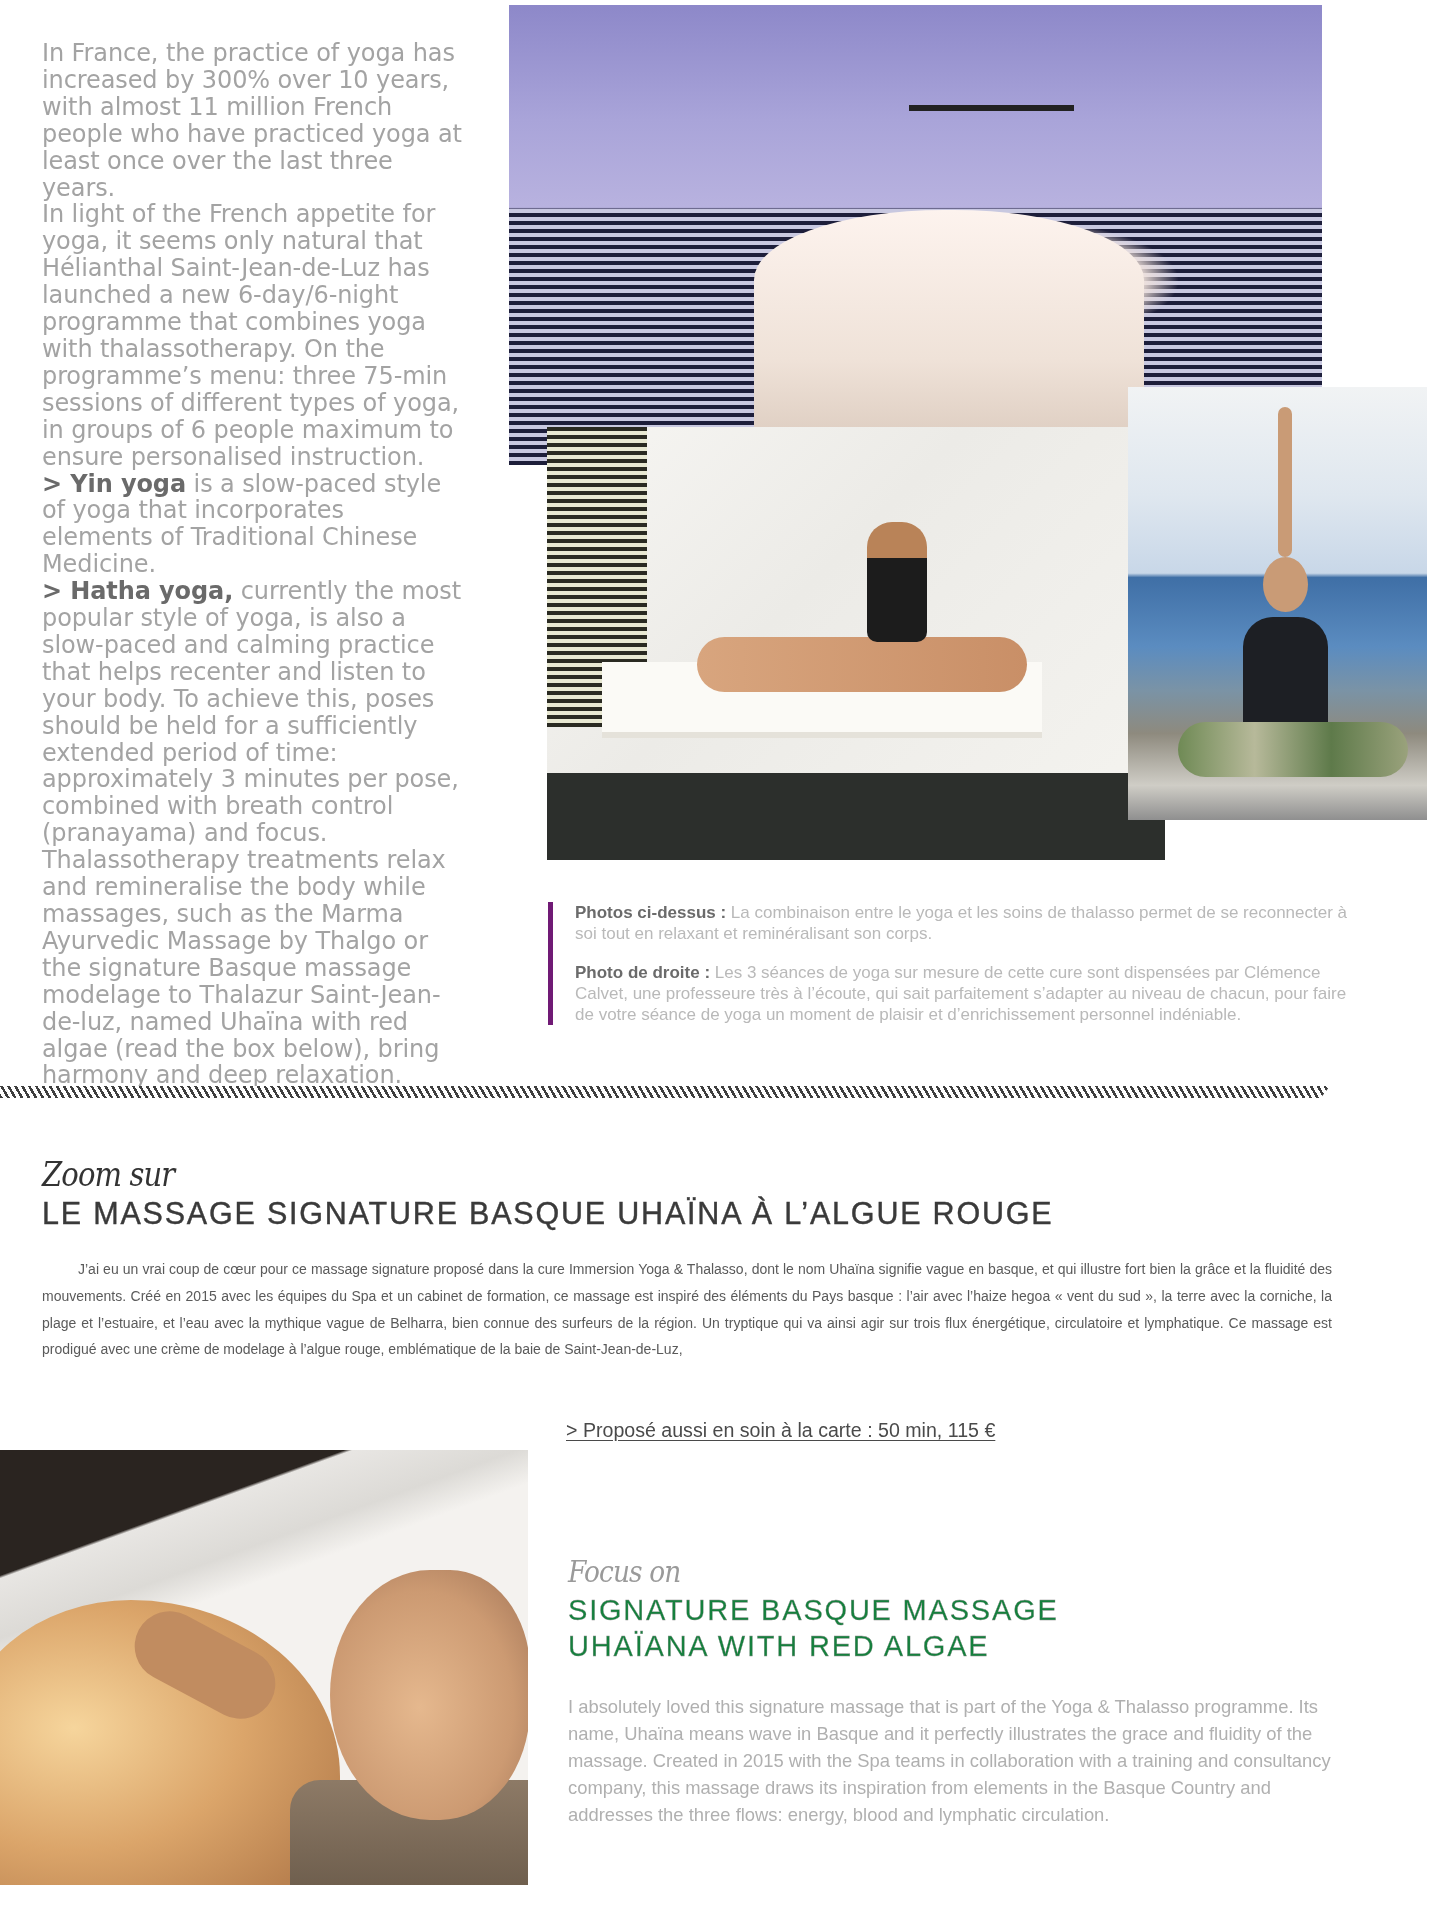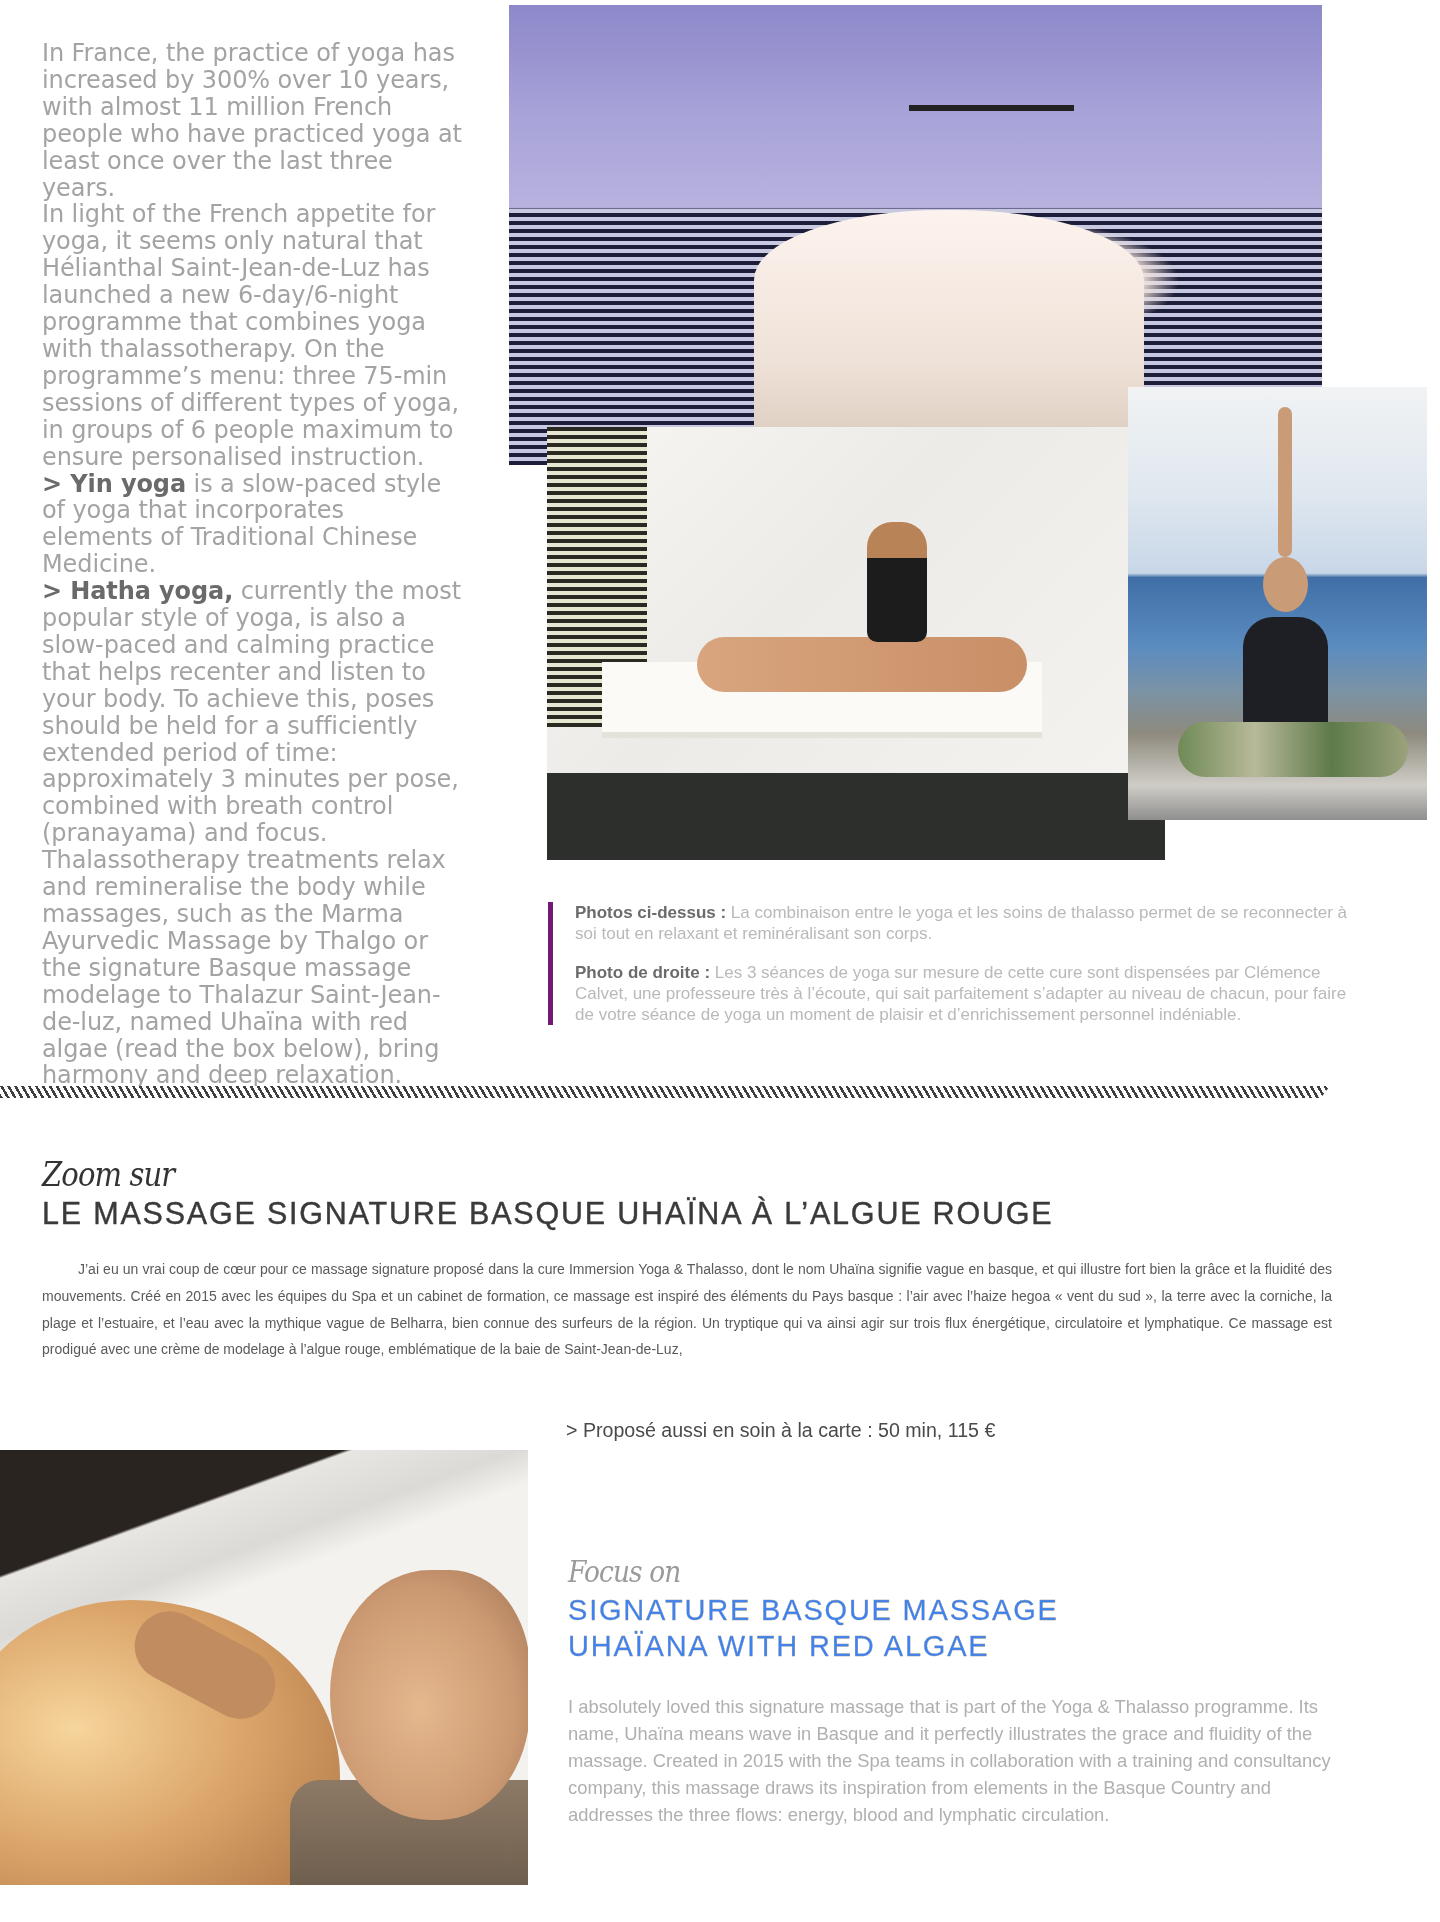--- a/index.html
+++ b/index.html
@@ -123,37 +123,37 @@
     position: absolute; font-family: "DejaVu Serif", serif; font-style: italic;
     letter-spacing: -1px; transform: scaleX(0.88); transform-origin: left;
   }
   .kicker-fr { left: 42px; top: 1155px; font-size: 33px; color: #333; }
   .kicker-en { left: 568px; top: 1554px; font-size: 30px; color: #9a9a9a; }
   .headline {
     position: absolute; font-family: "Liberation Sans", sans-serif; font-weight: normal;
     letter-spacing: 1.8px; text-transform: uppercase;
   }
   .headline-fr { left: 42px; top: 1196px; font-size: 30.5px; color: #3a3a3a; -webkit-text-stroke: 0.4px #3a3a3a; }
-  .headline-en { left: 568px; top: 1592px; font-size: 29px; line-height: 36px; color: #3b82f6; -webkit-text-stroke: 0.3px #8e8e8e; width: 600px; }
+  .headline-en { left: 568px; top: 1592px; font-size: 29px; line-height: 36px; color: #15803d; -webkit-text-stroke: 0.3px #8e8e8e; width: 600px; }
 
   
   .article-fr {
     position: absolute; left: 42px; top: 1256px; width: 1290px;
     font-family: "Liberation Sans", sans-serif; font-size: 14px; line-height: 26.8px; color: #5a5a5a;
     text-align: justify;
   }
   .article-fr .indent { display: inline-block; width: 36px; }
   .article-fr-cont {
     position: absolute; left: 566px; top: 1417px; width: 766px;
     font-family: "Liberation Sans", sans-serif; font-size: 19.6px; line-height: 26.8px; color: #5a5a5a;
     text-align: justify;
   }
   .article-fr-cont p { margin: 0; }
   .price-link {
-    display: block; text-align: left; color: #4a4a4a; text-underline-offset: 3px;
+    display: block; text-align: left; color: #4a4a4a; text-decoration: underline; text-underline-offset: 3px;
     cursor: pointer;
   }
 
   
   .article-en {
     position: absolute; left: 568px; top: 1693px; width: 770px;
     font-family: "Liberation Sans", sans-serif; font-size: 18.4px; line-height: 27.1px; color: #b0b0b0;
   }
 </style>
 </head>

